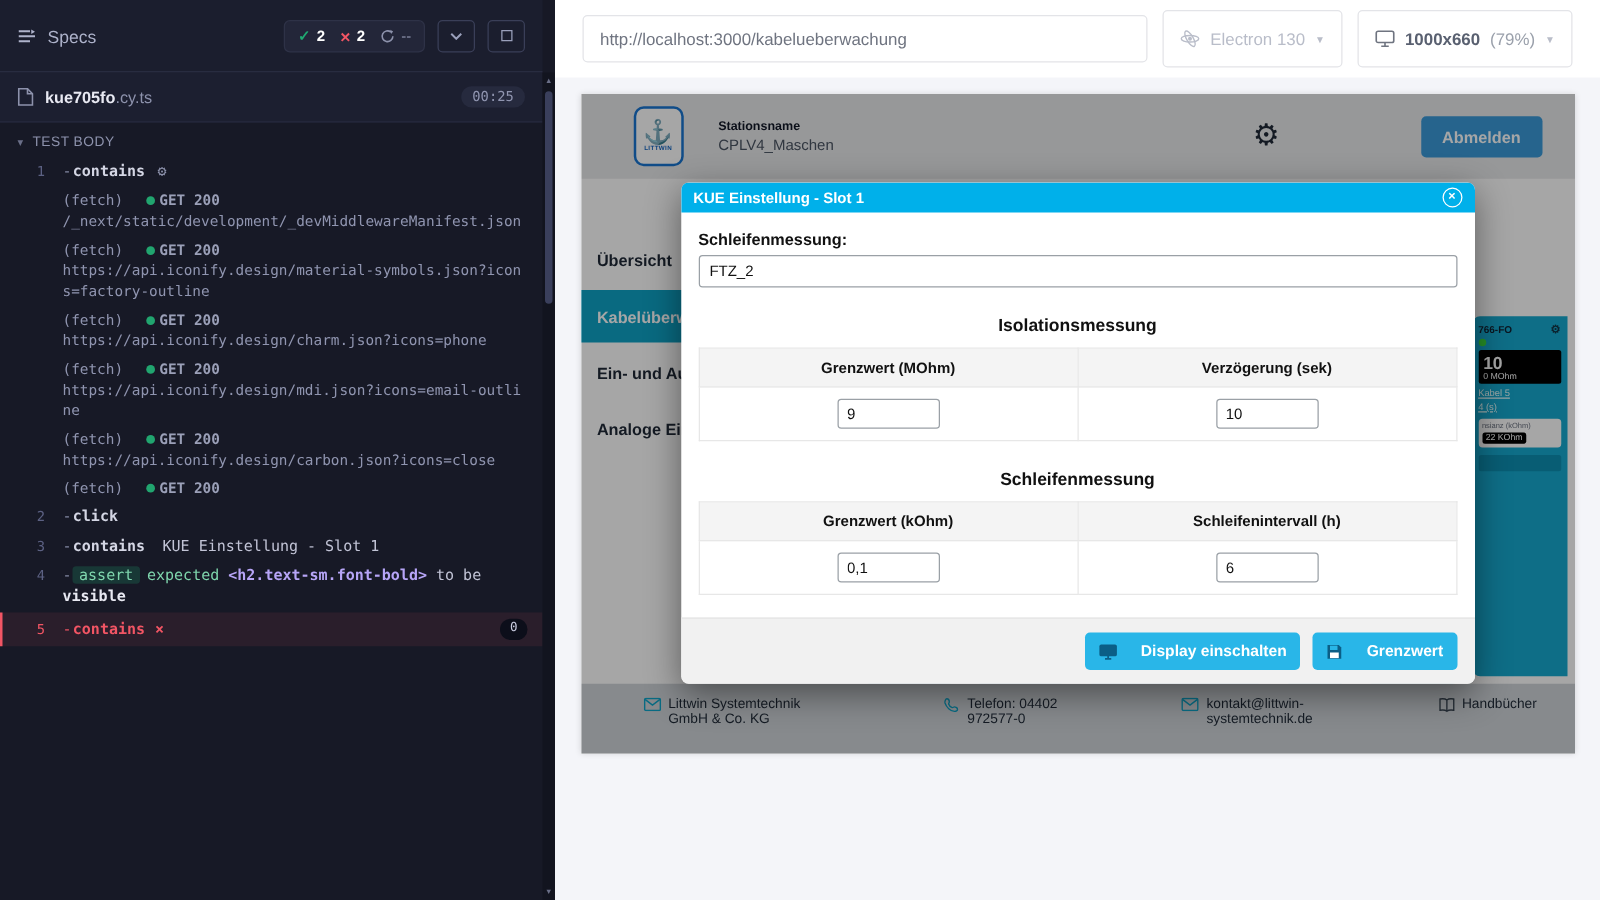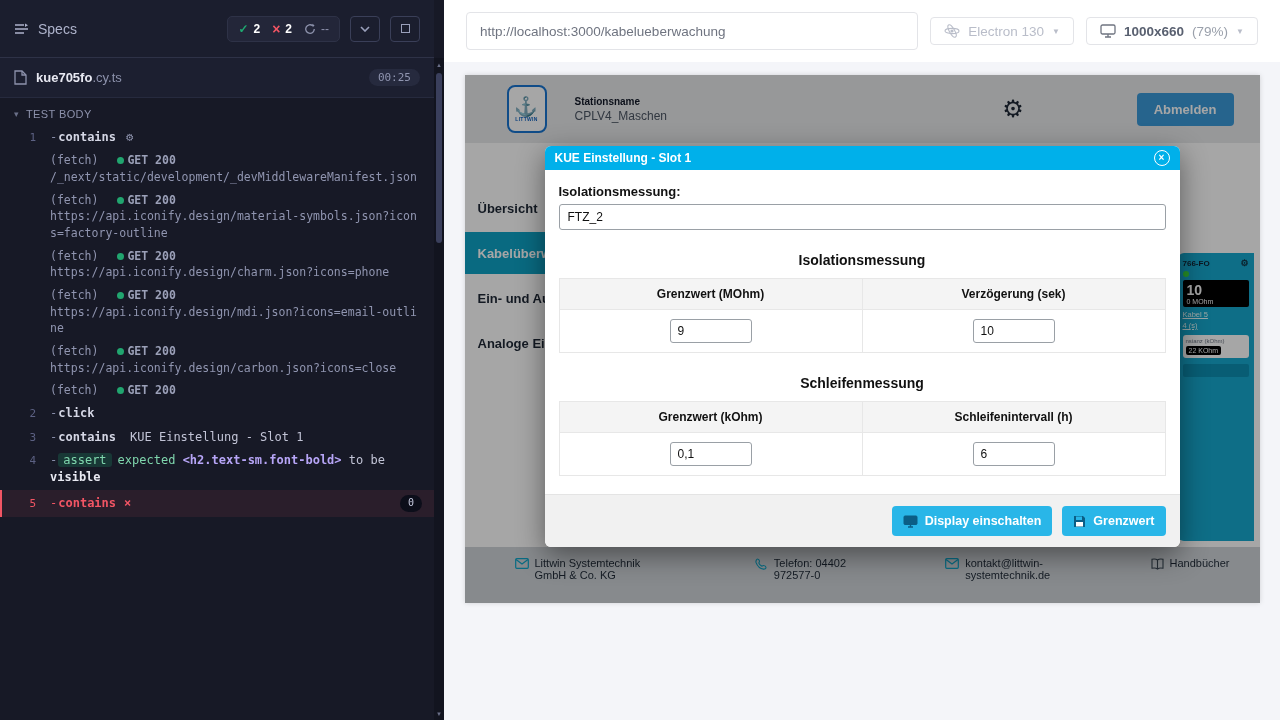--- a/index.html
+++ b/index.html
@@ -51,21 +51,21 @@
 
   .rep-scroll { position:absolute; top:58px; right:0; bottom:0; width:10px; background:#12141f; z-index:3; }
   .scroll-btn { height:13px; display:flex; align-items:center; justify-content:center; font-size:6px; color:#6a6f88; }
   .scroll-btn.bottom { position:absolute; bottom:0; left:0; right:0; }
   .scroll-thumb { position:absolute; top:15px; left:2px; width:6px; height:170px; background:#3a3f5c; border-radius:3px; }
 
   
   .aut { flex:1; display:flex; flex-direction:column; height:720px; }
   .url-strip { height:62px; background:#fff; display:flex; align-items:center; padding:0 22px; gap:12px; flex-shrink:0; }
   .url-box { flex:1; height:38px; border:1px solid #e3e4e8; border-radius:4px; display:flex; align-items:center; padding:0 13px; color:#6f7480; font-size:13.5px; background:#fff; }
-  .sel { height:28px; border:1px solid #e3e4e8; border-radius:4px; display:flex; align-items:center; gap:8px; padding:0 13px; font-size:13.5px; background:#fff; }
+  .sel { height:46px; border:1px solid #e3e4e8; border-radius:4px; display:flex; align-items:center; gap:8px; padding:0 13px; font-size:13.5px; background:#fff; }
   .browser-sel { color:#b9bdc9; }
   .vp-size { color:#596070; font-weight:bold; }
   .vp-zoom { color:#9aa0ab; }
   .chev { color:#b9bdc9; font-size:8px; }
 
   .aut-body { flex:1; overflow:hidden; }
 
   
   .app { position:relative; width:795px; height:528px; margin:13px auto 0; background:#fff; overflow:hidden; box-shadow:0 0 5px rgba(0,0,0,.15); }
   .app-header { position:absolute; top:0; left:0; right:0; height:68px; background:#e9eaec; display:flex; align-items:center; padding:0 26px 0 42px; gap:28px; z-index:1; }
@@ -111,21 +111,21 @@
   .modal-close { margin-left:auto; width:16px; height:16px; border:1.5px solid #fff; border-radius:50%; display:flex; align-items:center; justify-content:center; font-size:10px; line-height:1; color:#fff; cursor:pointer; }
   .modal-body { padding:14px 14px 0; }
   .kabel-label { display:block; font-size:13px; font-weight:bold; color:#111; margin-bottom:5px; }
   .kabel-input { width:100%; height:26px; border:1px solid #9aa0a6; border-radius:3px; padding:0 8px; font-size:12px; font-family:"Liberation Sans",sans-serif; color:#111; }
   .section-h { text-align:center; font-size:14px; font-weight:bold; color:#111; margin:22px 0 10px; }
   .m-table { width:100%; border-collapse:collapse; border:1px solid #e2e2e2; }
   .m-table th { width:50%; background:#f4f4f4; border:1px solid #e7e7e7; font-size:12px; font-weight:bold; color:#111; padding:8px 6px; text-align:center; }
   .m-table td { border:1px solid #e7e7e7; padding:9px 6px; text-align:center; }
   .cell-input { width:82px; height:24px; border:1px solid #9aa0a6; border-radius:3px; padding:0 7px; font-size:12px; font-family:"Liberation Sans",sans-serif; color:#111; }
   .modal-footer { margin-top:18px; background:#f1f1f1; border-top:1px solid #e4e4e4; padding:11px 14px; display:flex; justify-content:flex-end; gap:10px; }
-  .m-btn { background:#29b6e8; color:#fff; border:none; border-radius:4px; font-size:12.5px; font-weight:bold; padding:8px 11px; display:flex; align-items:center; gap:7px; cursor:pointer; font-family:"Liberation Sans",sans-serif; }
+  .m-btn { background:#29b6e8; color:#fff; border:none; border-radius:4px; font-size:12.5px; font-weight:bold; padding:8px 11px; display:flex; align-items:center; gap:19px; cursor:pointer; font-family:"Liberation Sans",sans-serif; }
 </style>
 </head>
 <body>
 
 <aside class="reporter">
   <div class="rep-inner">
     <header class="rep-header">
       <div class="specs-label">
         <svg width="16" height="14" viewBox="0 0 16 14">
             <path d="M1 3h9M1 7h13M1 11h9" stroke="#aeb3cb" stroke-width="1.6" fill="none"></path>
@@ -379,21 +379,21 @@
       </footer>
 
       <div class="dim"></div>
 
       <div class="modal">
         <div class="modal-title">
           <span>KUE Einstellung - Slot 1</span>
           <span class="modal-close">×</span>
         </div>
         <div class="modal-body">
-          <label class="kabel-label">Isolationsmessung:</label>
+          <label class="kabel-label">Schleifenmessung:</label>
           <input class="kabel-input" type="text" value="FTZ_2" style="">
 
           <div class="section-h">Isolationsmessung</div>
           <table class="m-table">
             <tbody>
                 <tr>
               <th>Grenzwert (MOhm)</th>
               <th>Verzögerung (sek)</th>
             </tr>
             <tr>

